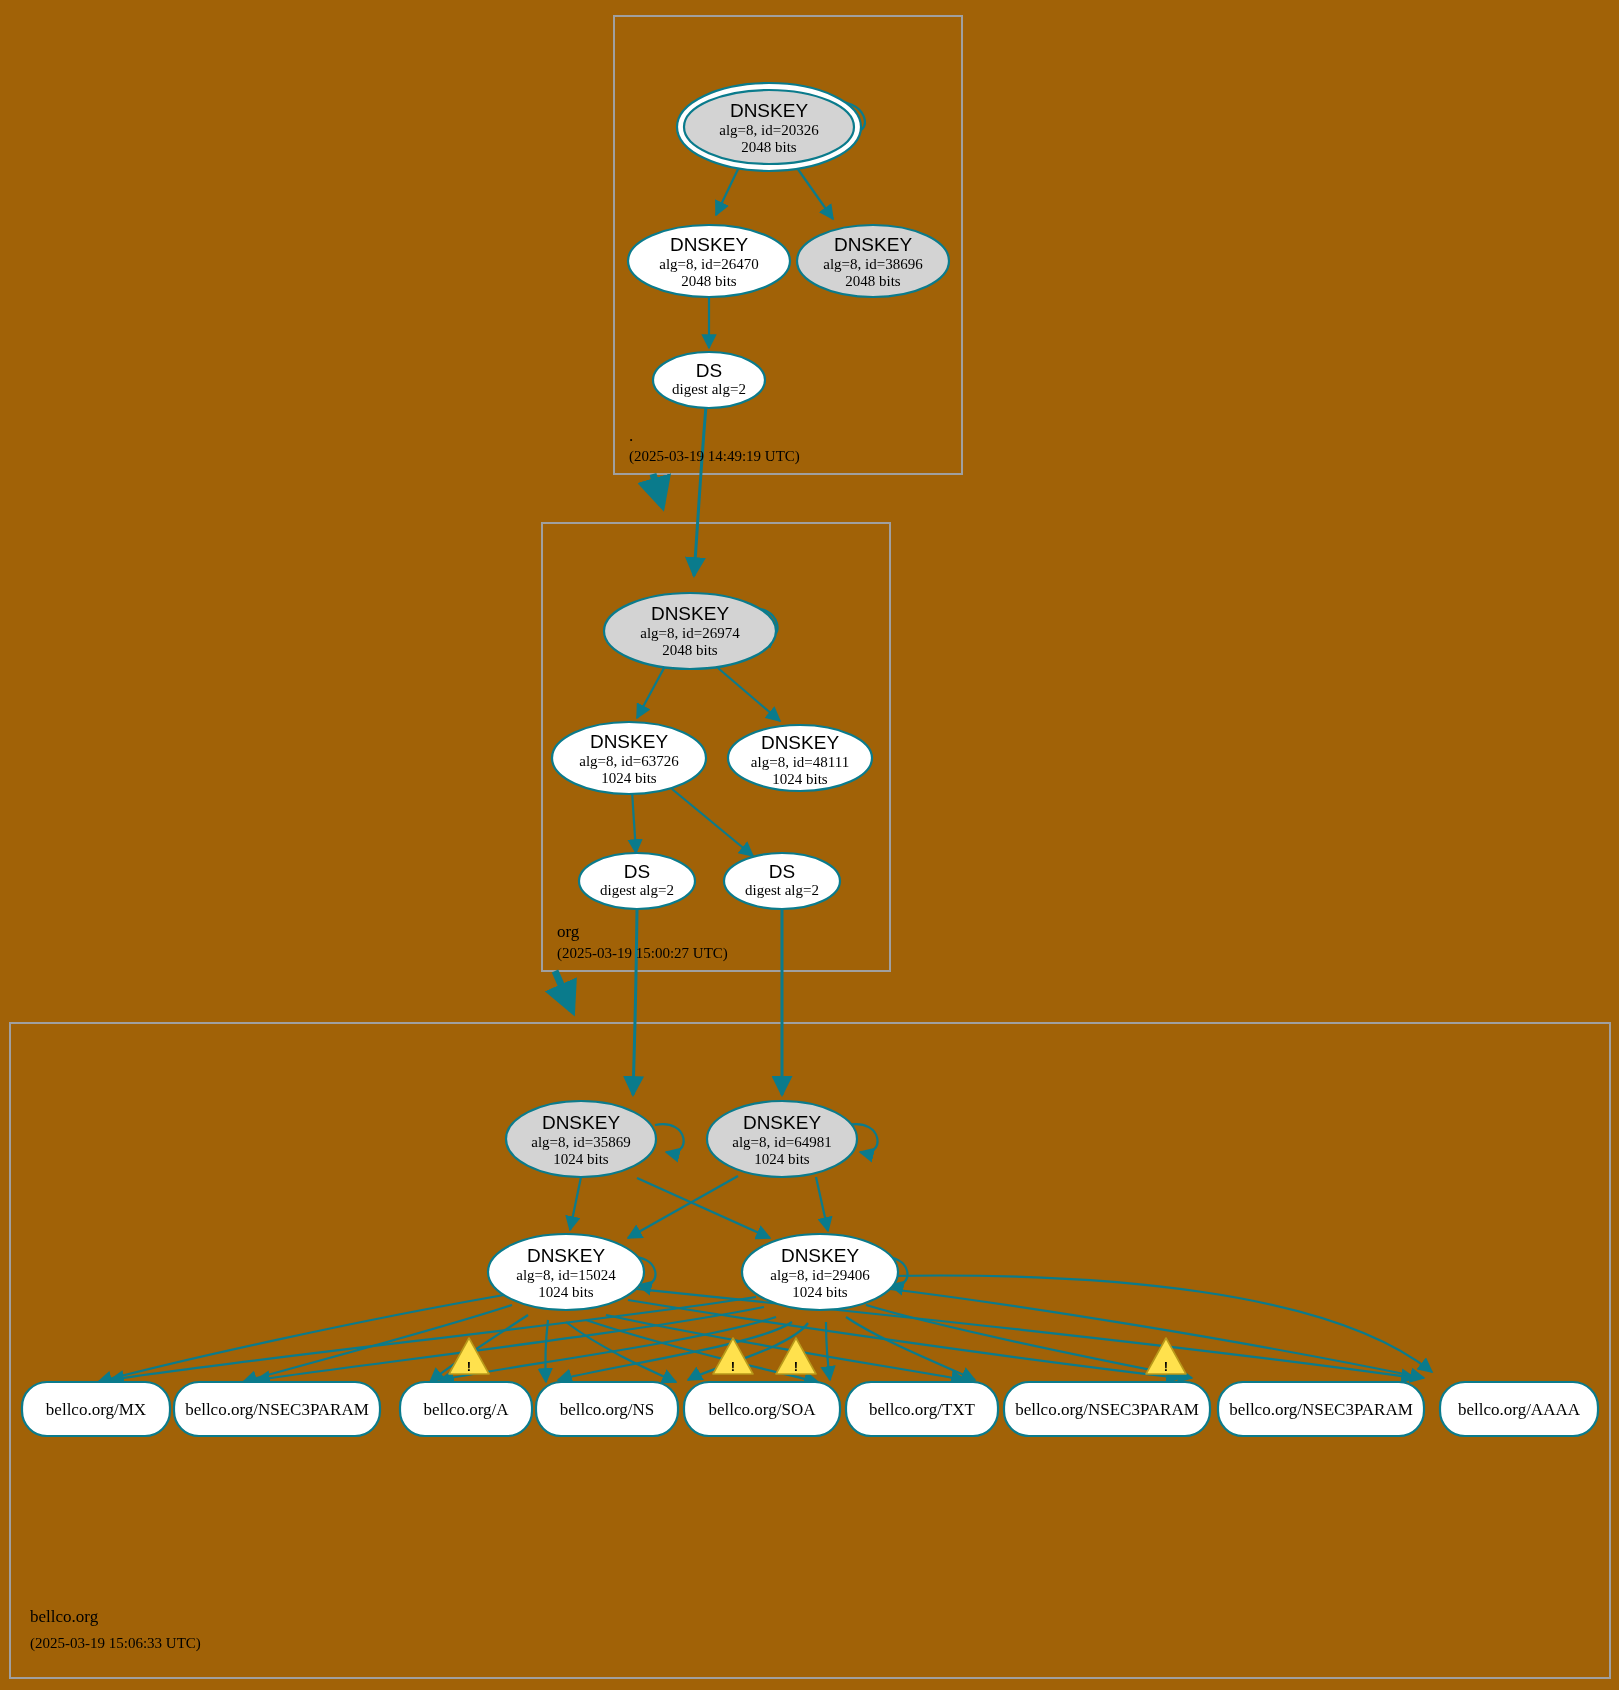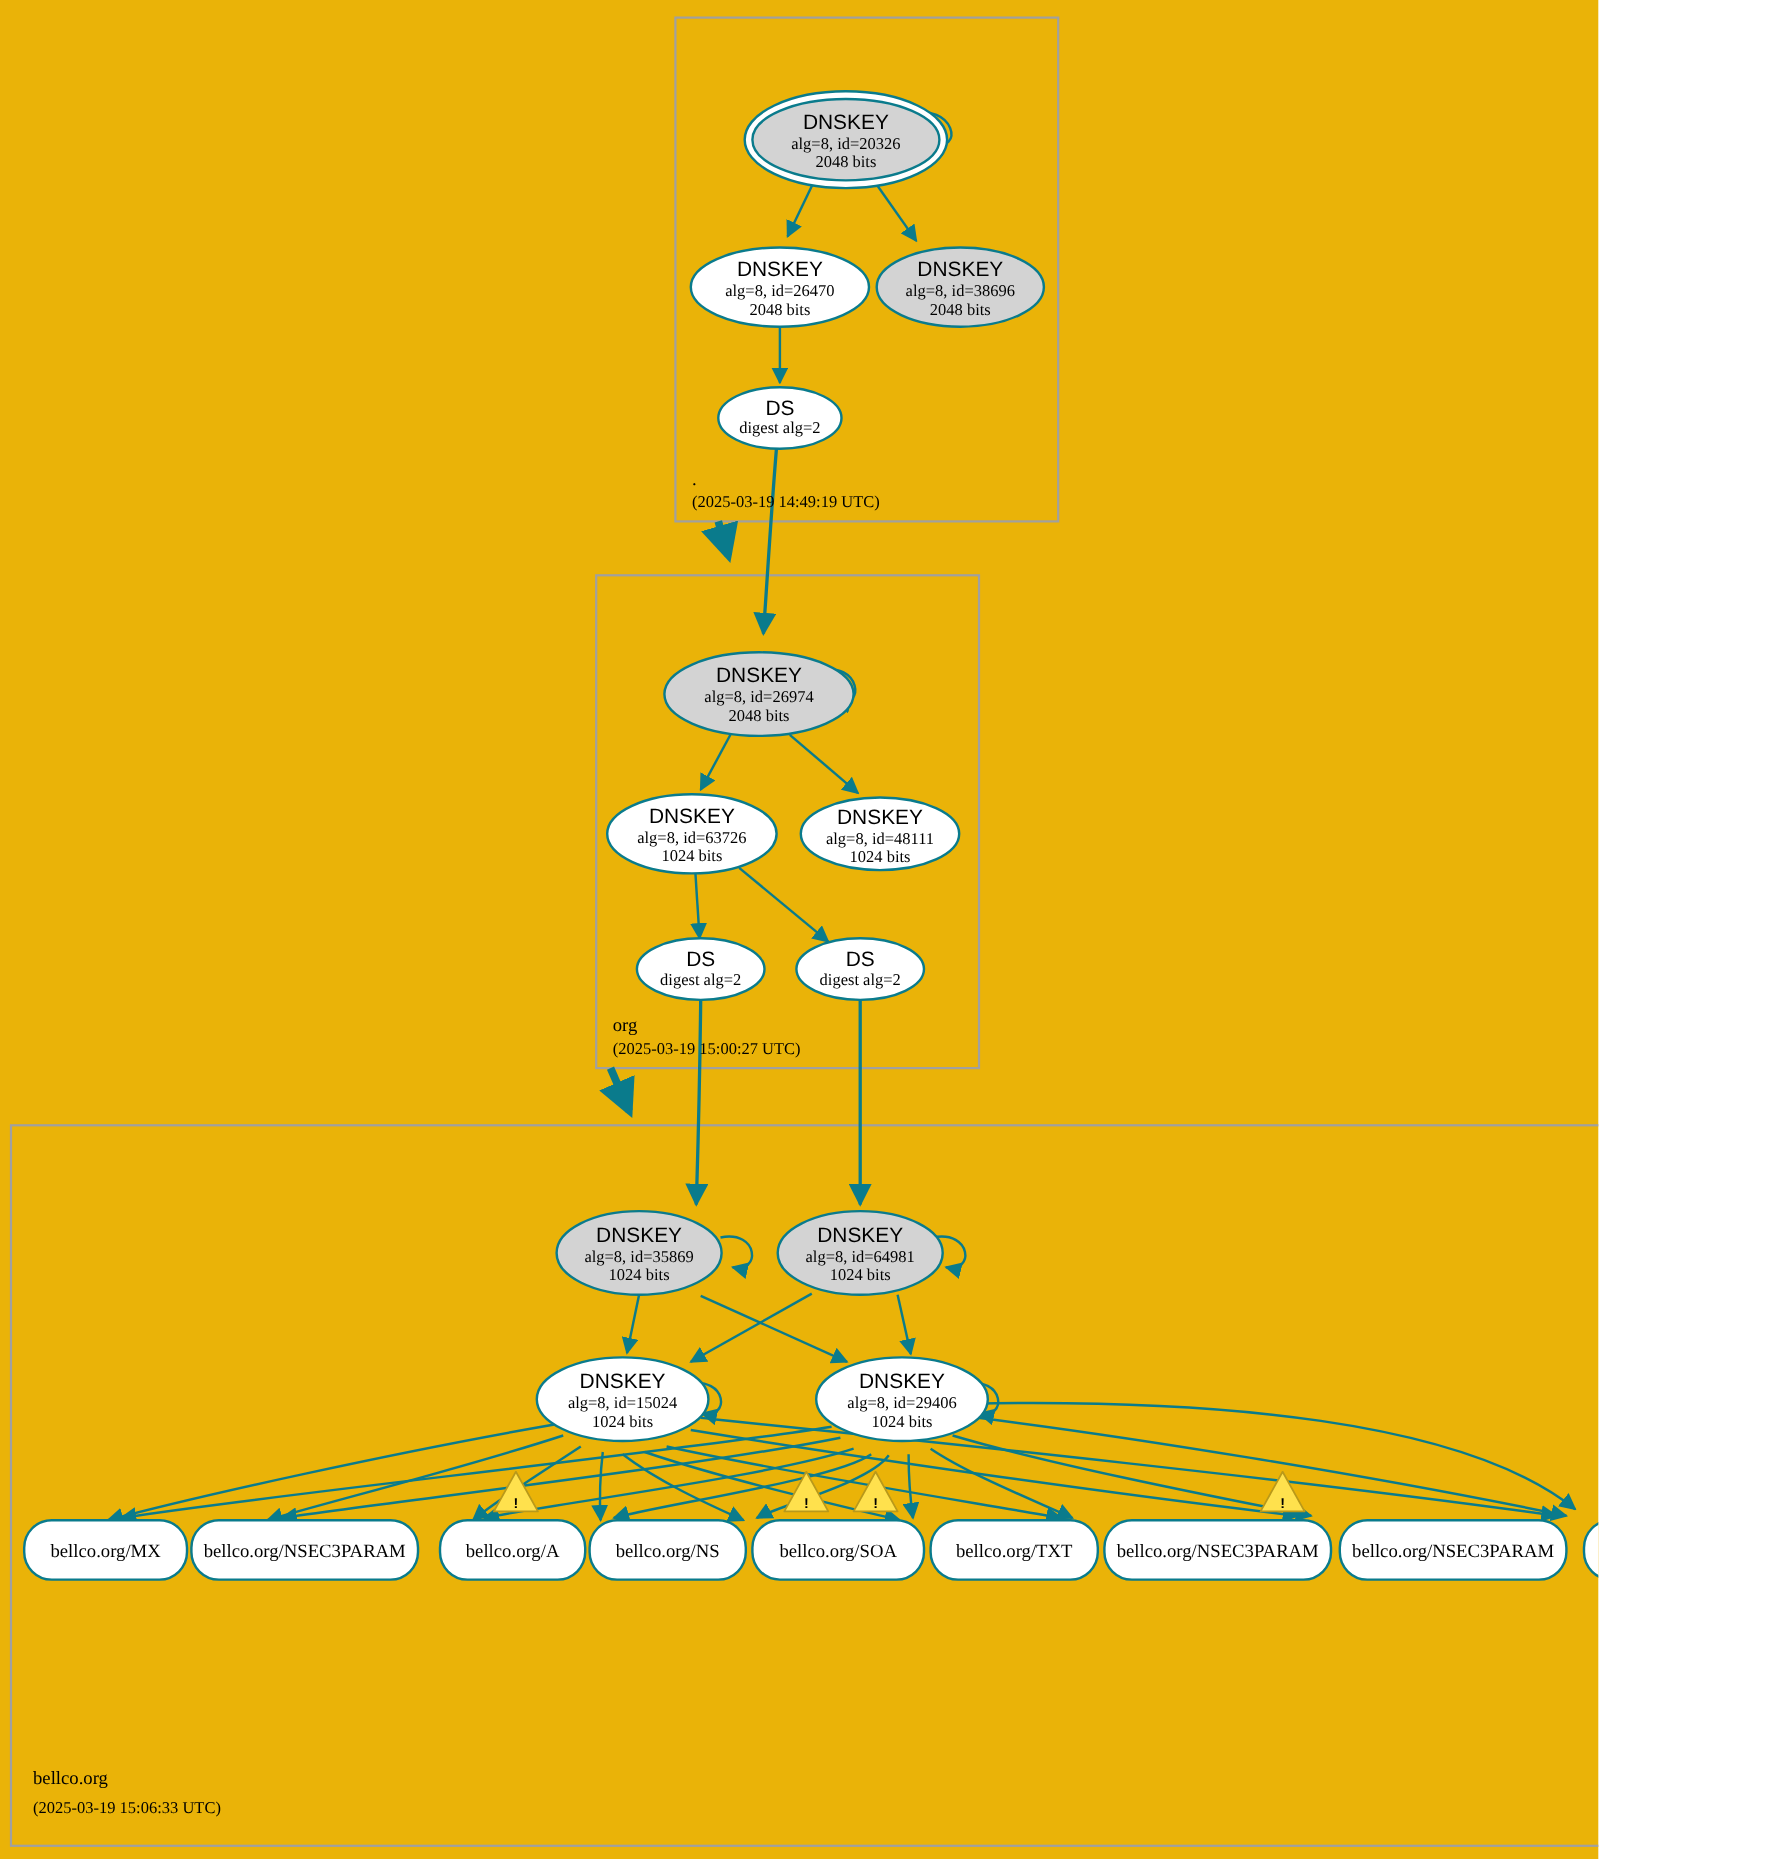--- a/index.html
+++ b/index.html
@@ -5,23 +5,23 @@
   html, body {
     margin: 0;
     padding: 0;
     background: #ffffff;
   }
   body {
     font-family: "Liberation Sans", sans-serif;
   }
   #canvas {
     position: relative;
-    width: 1453px;
+    width: 1619px;
     height: 1690px;
-    background: #eab308;
+    background: #a16207;
     overflow: hidden;
   }
   svg.graph {
     position: absolute;
     left: 0;
     top: 0;
     width: 1619px;
     height: 1690px;
   }
   .zonebox {

